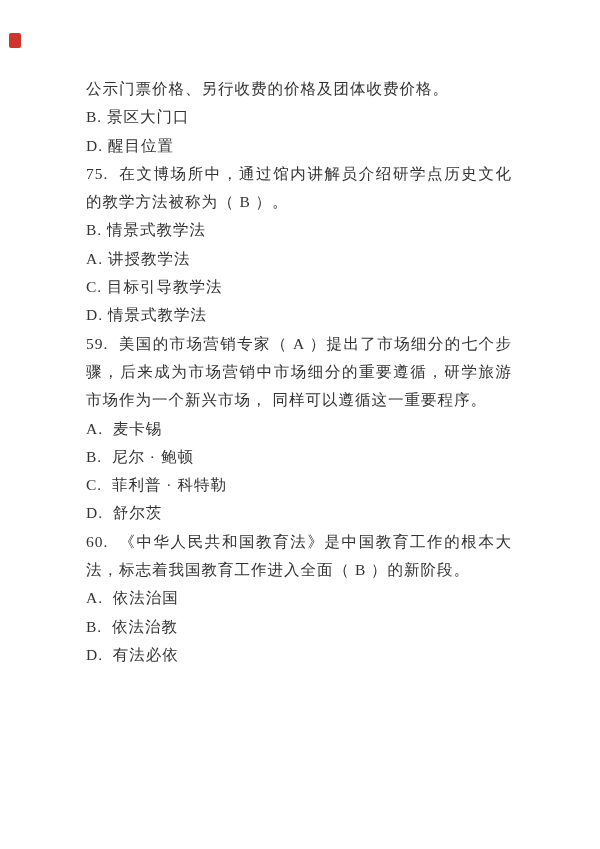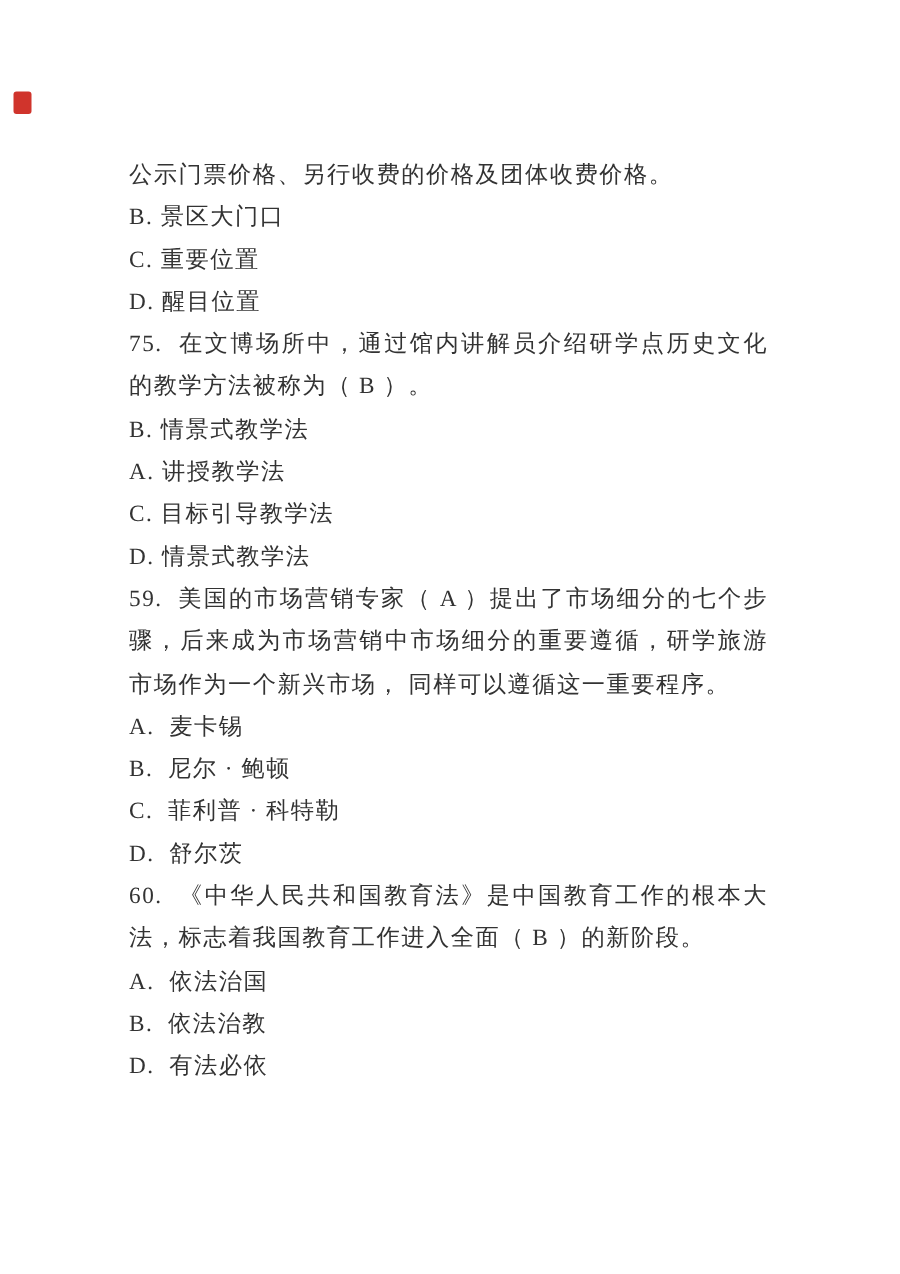--- a/index.html
+++ b/index.html
@@ -11,21 +11,20 @@
     height: 849px;
     background: #ffffff;
     position: relative;
     overflow: hidden;
     font-family: "Liberation Serif", "DejaVu Serif", serif;
   }
   .page {
     position: absolute;
     inset: 0;
     background: #ffffff;
-    margin-top: 28px;
   }
   .corner-mark {
     position: absolute;
     left: 9px;
     top: 33px;
     width: 12px;
     height: 15px;
     border-radius: 2px;
     background: #d0342c;
   }
@@ -53,21 +52,20 @@
   }
 </style>
 </head>
 <body>
 
 <div class="page">
   <div class="corner-mark" style="background:#d0342c"></div>
   <div class="page-content">
       <p class="line stem">公示门票价格、另行收费的价格及团体收费价格。</p>
       <p class="line option">B. 景区大门口</p>
-      <p class="line option">C. 重要位置</p>
       <p class="line option">D. 醒目位置</p>
       <p class="line stem">75.  在文博场所中，通过馆内讲解员介绍研学点历史文化的教学方法被称为（ B ）。</p>
       <p class="line option">B. 情景式教学法</p>
       <p class="line option">A. 讲授教学法</p>
       <p class="line option">C. 目标引导教学法</p>
       <p class="line option">D. 情景式教学法</p>
       <p class="line stem">59.  美国的市场营销专家（ A ）提出了市场细分的七个步骤，后来成为市场营销中市场细分的重要遵循，研学旅游市场作为一个新兴市场， 同样可以遵循这一重要程序。</p>
       <p class="line option">A.  麦卡锡</p>
       <p class="line option">B.  尼尔 · 鲍顿</p>
       <p class="line option">C.  菲利普 · 科特勒</p>

